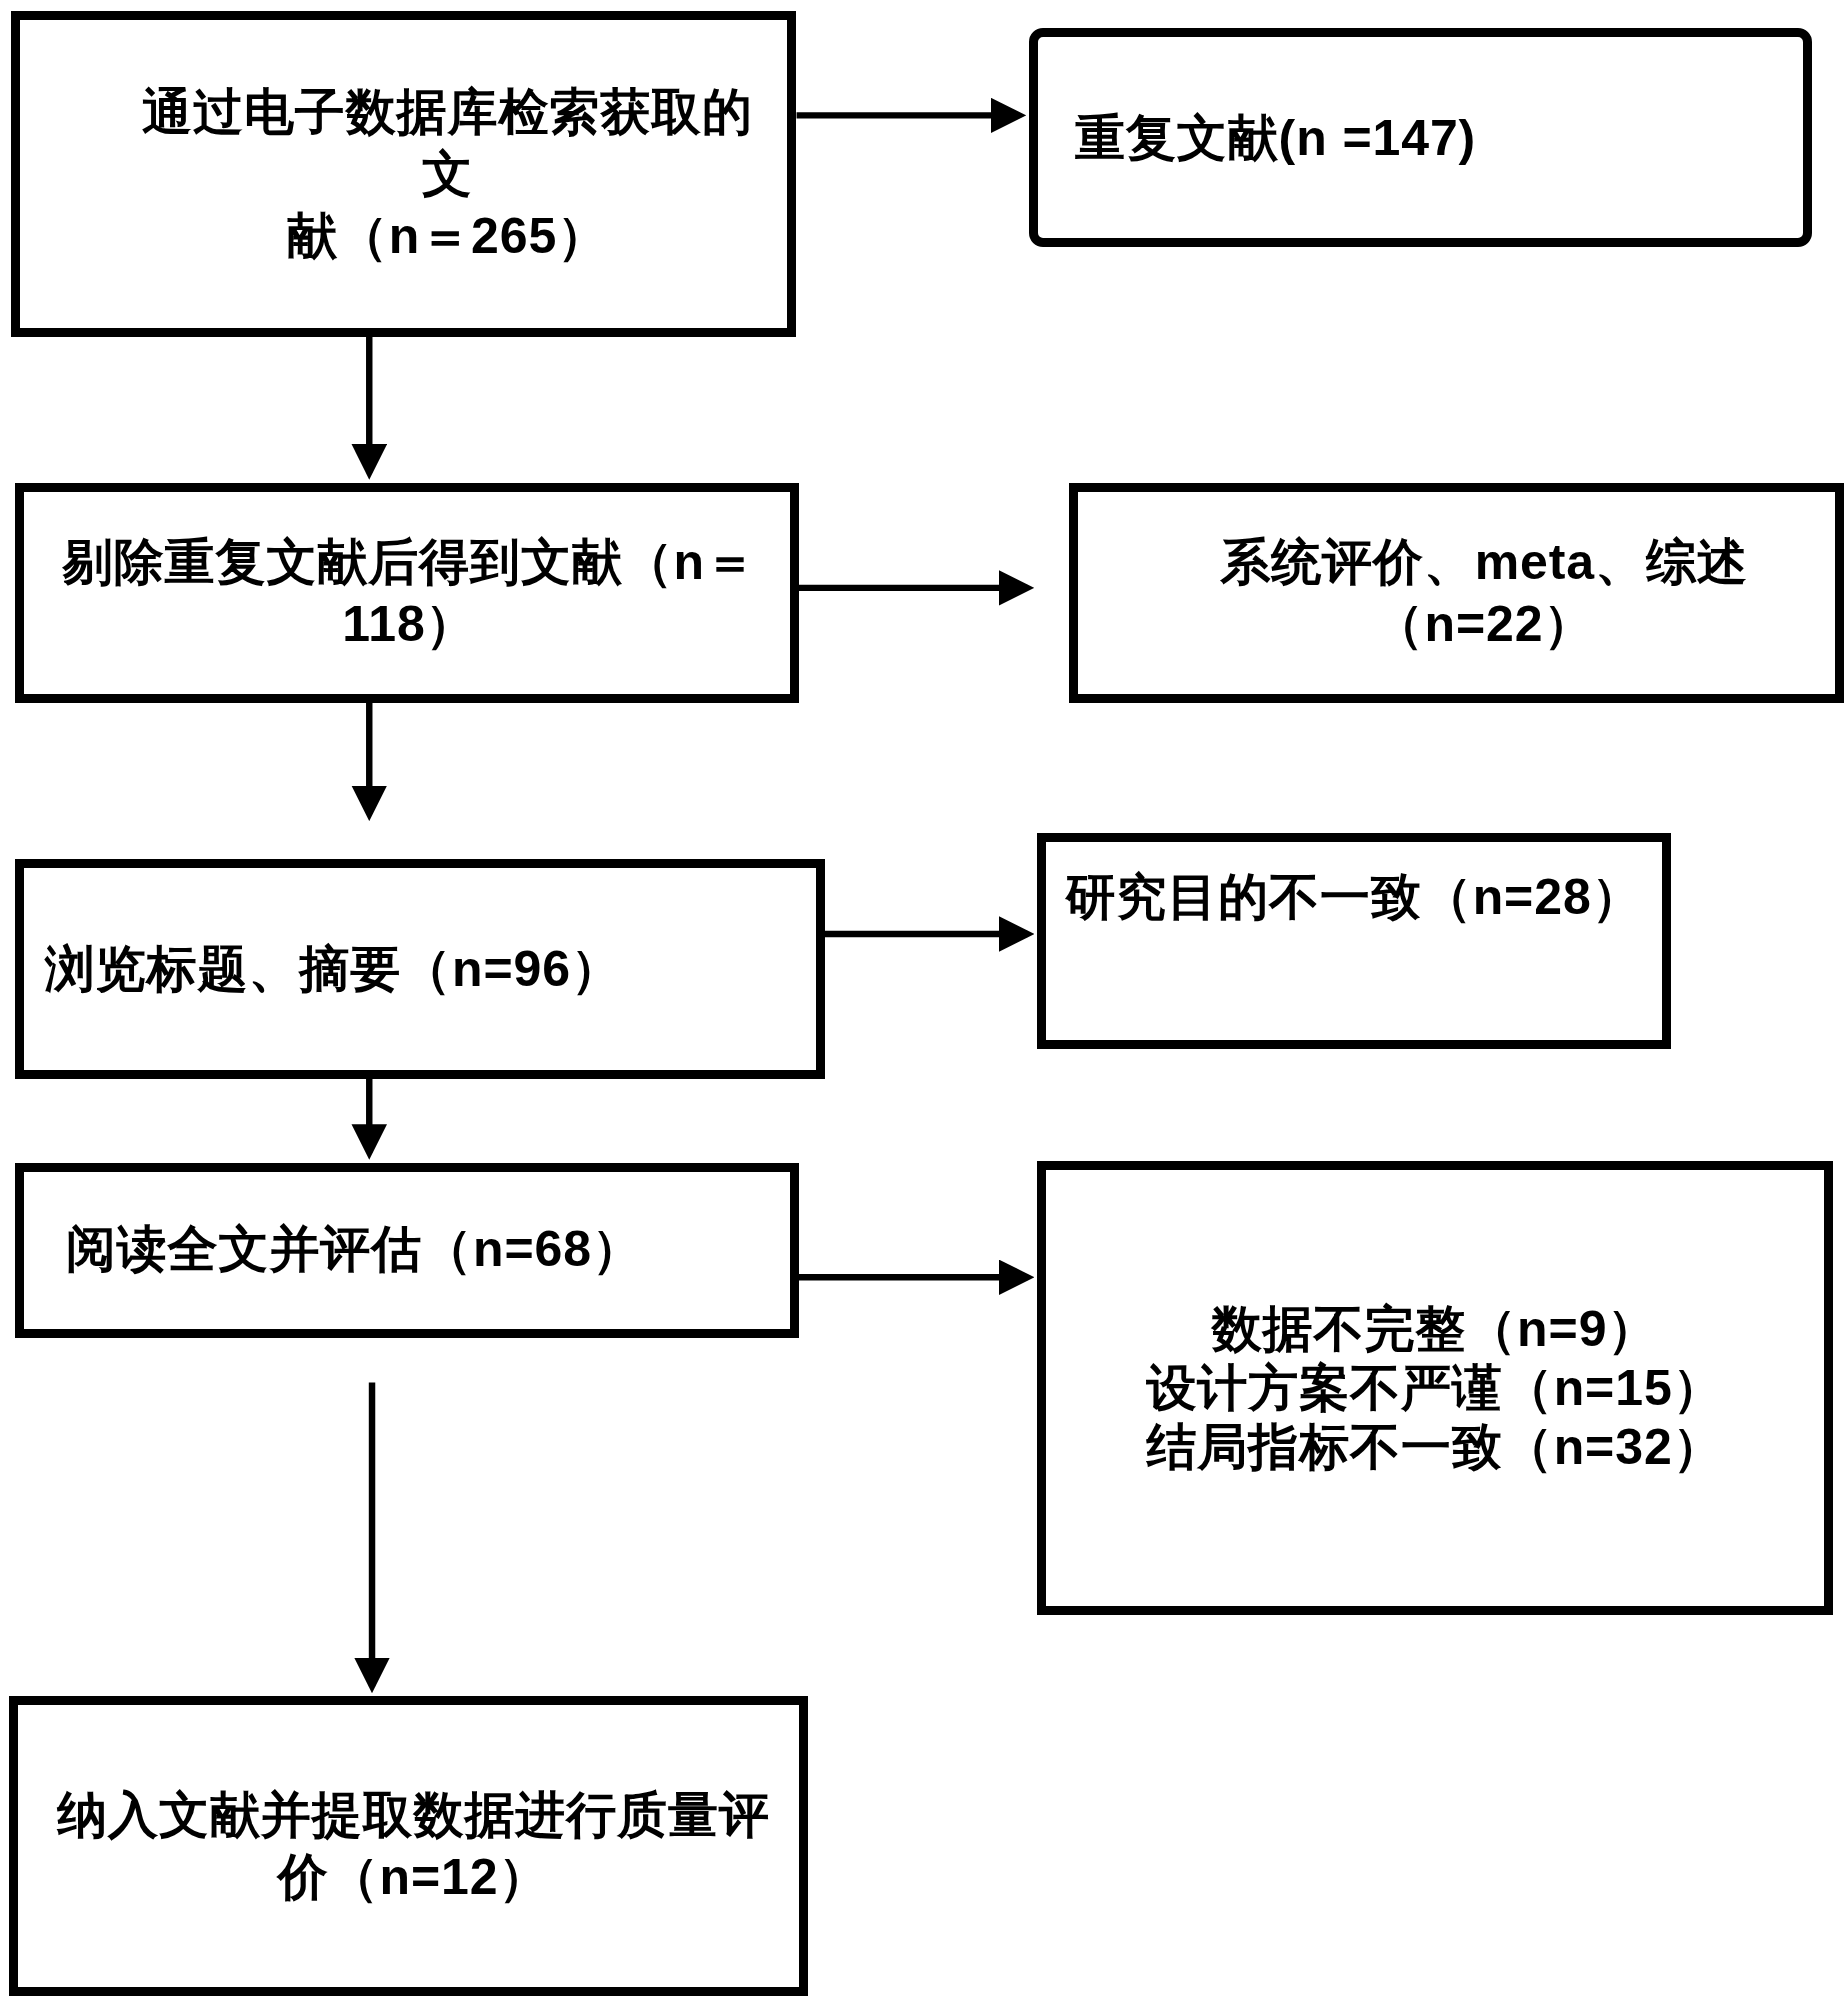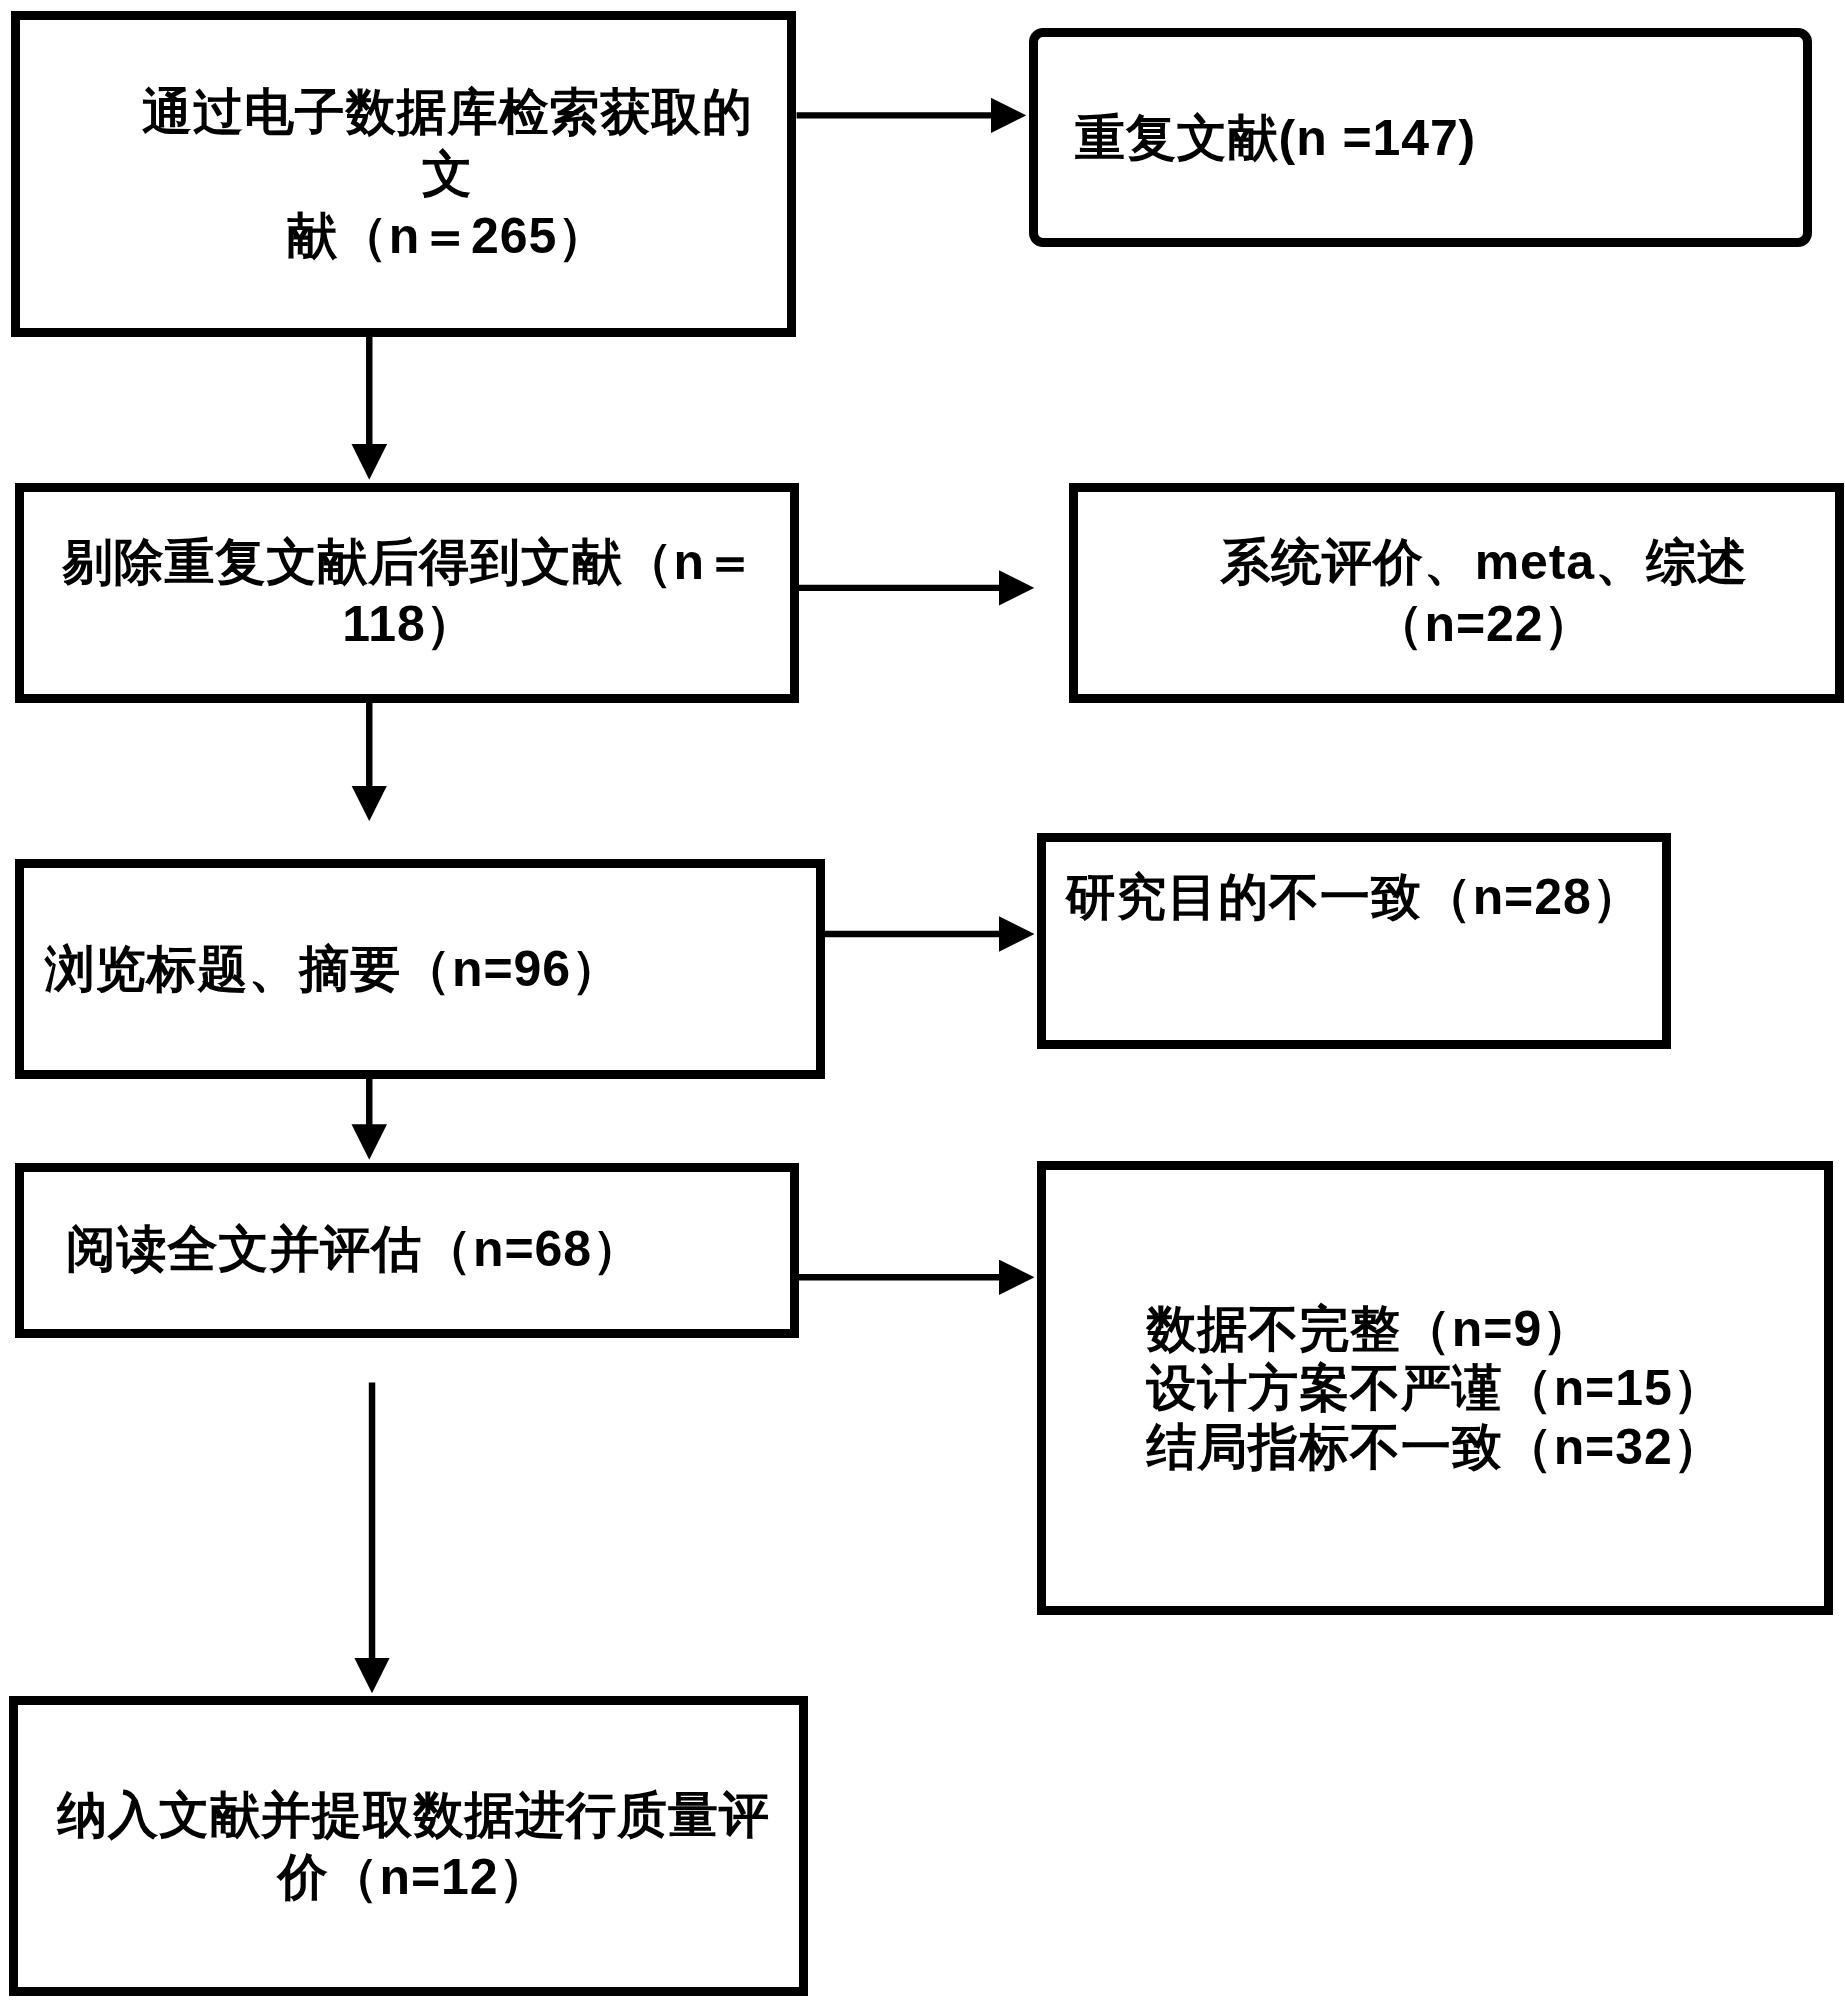--- a/index.html
+++ b/index.html
@@ -36,21 +36,21 @@
   .b-l4 { left: 14.8px;   top: 1163px; width: 784px; height: 175px; padding: 0 26px 4px 42px; }
   .b-l5 { left: 9.2px;   top: 1696px; width: 799px; height: 300px; padding: 0 22px 0 39px; }
 
   
   .b-r1 { left: 1029px; top: 28px;   width: 783px; height: 219px; padding-left: 37px; border-radius: 14px; }
   .b-r2 { left: 1037px; top: 483px;  width: 775px; height: 220px; padding-left: 55px; margin-left: 32px; }
   .b-r3 { left: 1037px; top: 833px;  width: 634px; height: 216px;
           align-items: flex-start; justify-content: center; padding-top: 24px; }
   .b-r4 { left: 1037px; top: 1161px; width: 796px; height: 454px;
           justify-content: center; }
-  .b-r4 .label { line-height: 1.18; text-align: left; }
+  .b-r4 .label { line-height: 1.18; text-align: center; }
 
   .arrows {
     position: absolute;
     left: 0; top: 0;
     width: 1846px;
     height: 2011px;
     pointer-events: none;
   }
   .arrows line { stroke: #000000; stroke-width: 7; }
   .arrows .head { fill: #000000; }

